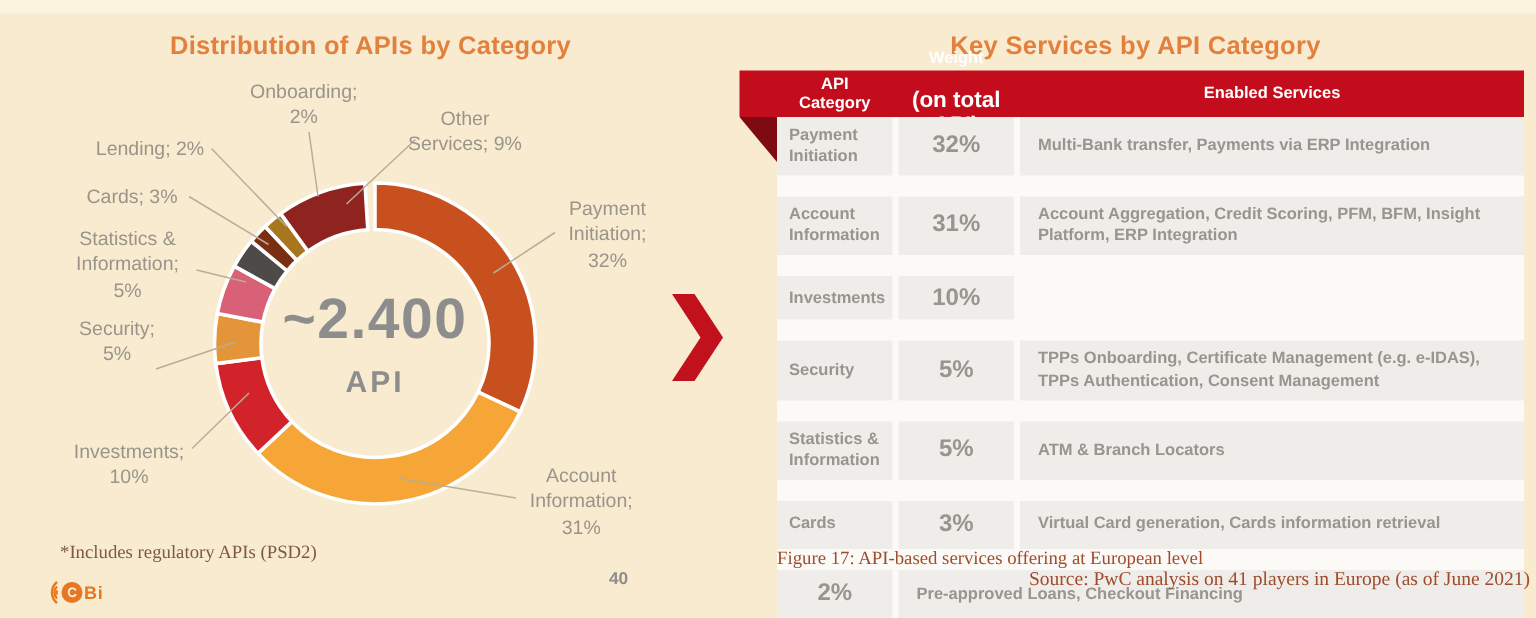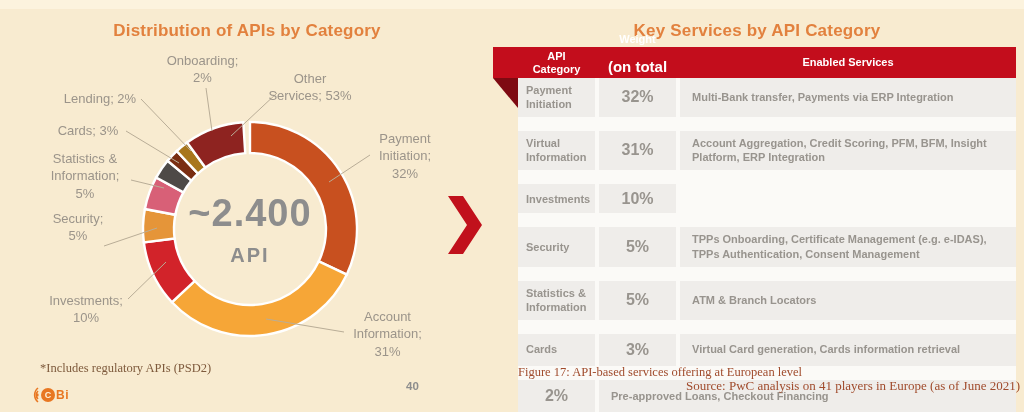--- a/index.html
+++ b/index.html
@@ -127,21 +127,21 @@
   <div class="chart-label" style="left:40px;top:210px;width:76px;">Security;
 5%</div>
   <div class="chart-label" style="left:30px;top:150px;width:110px;">Statistics &amp;
 Information;
 5%</div>
   <div class="chart-label" style="left:43px;top:122px;width:90px;text-align:center;">Cards; 3%</div>
   <div class="chart-label" style="left:50px;top:90px;width:100px;">Lending; 2%</div>
   <div class="chart-label" style="left:155px;top:52px;width:95px;">Onboarding;
 2%</div>
   <div class="chart-label" style="left:262px;top:70px;width:96px;">Other
-Services; 53%</div>
+Services; 9%</div>
 
   <svg id="chevron" width="40" height="62">
     <polygon points="2,2 17,2 36,31 17,60 2,60 21,31" fill="#c1111c"></polygon>
   </svg>
 
   <div class="panel-title" id="right-title">Key Services by API Category</div>
 
   <div class="tbl-header">
     <div class="th th-cat">API
 Category</div>
@@ -154,21 +154,21 @@
     <div class="th th-serv">Enabled Services</div>
   </div>
   <div class="tbl-fold"></div>
   <div class="tbl-body" id="tbl-body">
       <div class="t-row" style="min-height: 34px;">
         <div class="t-cell t-cat">Payment Initiation</div>
         <div class="t-cell t-wt">32%</div>
         <div class="t-cell t-serv">Multi-Bank transfer, Payments via ERP Integration</div>
       </div>
       <div class="t-row" style="min-height: 34px;">
-        <div class="t-cell t-cat">Virtual Information</div>
+        <div class="t-cell t-cat">Account Information</div>
         <div class="t-cell t-wt">31%</div>
         <div class="t-cell t-serv">Account Aggregation, Credit Scoring, PFM, BFM, Insight Platform, ERP Integration</div>
       </div>
       <div class="t-row" style="min-height: 29px; text-align: right;">
         <div class="t-cell t-cat">Investments</div>
         <div class="t-cell t-wt">10%</div>
       </div>
       <div class="t-row" style="min-height: 35px;">
         <div class="t-cell t-cat">Security</div>
         <div class="t-cell t-wt">5%</div>

